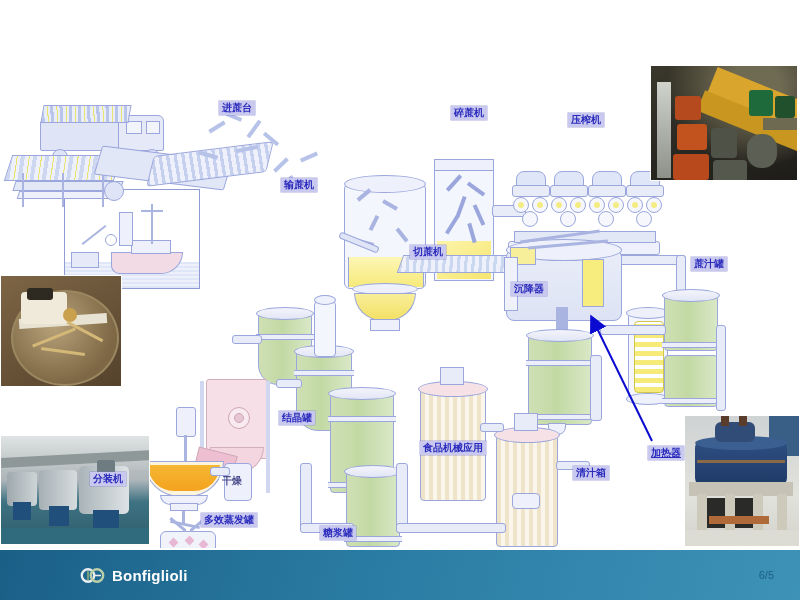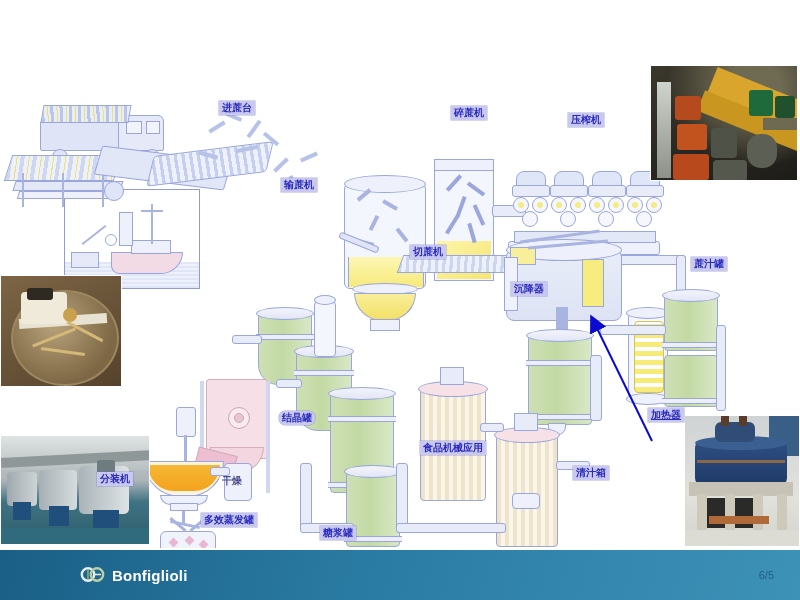--- a/index.html
+++ b/index.html
@@ -82,21 +82,21 @@
   .arrow-svg{position:absolute;left:0;top:0;width:800px;height:487px;pointer-events:none;}
 
   
   .footer{
     position:absolute;left:0;top:550px;width:800px;height:50px;
     background:linear-gradient(105deg,#1a5f86 0%,#2a7ba3 45%,#3d92b8 100%);
   }
   .footer-rule{position:absolute;left:0;top:548px;width:800px;height:2px;background:#ffffff;}
   .brand{
     position:absolute;left:80px;top:50%;transform:translateY(-50%);
-    display:flex;align-items:flex-start;gap:6px;
+    display:flex;align-items:center;gap:6px;
   }
   .brand-name{color:#ffffff;font-size:15px;font-weight:bold;letter-spacing:.2px;}
   .pageno{
     position:absolute;right:26px;top:50%;transform:translateY(-50%);
     color:#1f5f85;font-size:11px;
   }
 </style>
 </head>
 <body>
 
@@ -419,28 +419,28 @@
       <div class="px" style="left:0;top:114px;width:116px;height:18px;background:#dcdcd4;"></div>
     </div>
 
     <div class="lbl" style="left:219px;top:38px;">进蔗台</div>
     <div class="lbl" style="left:281px;top:115px;">输蔗机</div>
     <div class="lbl" style="left:451px;top:43px;">碎蔗机</div>
     <div class="lbl" style="left:410px;top:182px;">切蔗机</div>
     <div class="lbl" style="left:568px;top:50px;">压榨机</div>
     <div class="lbl" style="left:511px;top:219px;">沉降器</div>
     <div class="lbl" style="left:691px;top:194px;">蔗汁罐</div>
-    <div class="lbl" style="left:648px;top:345px;text-decoration:underline;">加热器</div>
+    <div class="lbl" style="left:648px;top:383px;text-decoration:underline;">加热器</div>
     <div class="lbl" style="left:573px;top:403px;">清汁箱</div>
     <div class="lbl" style="left:420px;top:378px;">食品机械应用</div>
-    <div class="lbl" style="left:279px;top:348px;border-radius:6px;">结晶罐</div>
+    <div class="lbl" style="left:279px;top:348px;">结晶罐</div>
     <div class="lbl" style="left:320px;top:463px;">糖浆罐</div>
     <div class="lbl" style="left:201px;top:450px;">多效蒸发罐</div>
     <div class="lbl plain" style="left:219px;top:411px;">干燥</div>
-    <div class="lbl" style="left:97px;top:409px;">分装机</div>
+    <div class="lbl" style="left:90px;top:409px;">分装机</div>
     <div class="lbl plain" style="left:200px;top:487px;">原糖</div>
 
   </div>
 
   <div class="footer-rule"></div>
   <div class="footer">
     <div class="brand">
       <svg width="26" height="16" viewBox="0 0 26 16">
         <circle cx="8" cy="8" r="6.2" fill="none" stroke="#e9eef0" stroke-width="2.4"></circle>
         <circle cx="17" cy="8" r="6.2" fill="none" stroke="#b9cfa8" stroke-width="2.4"></circle>

